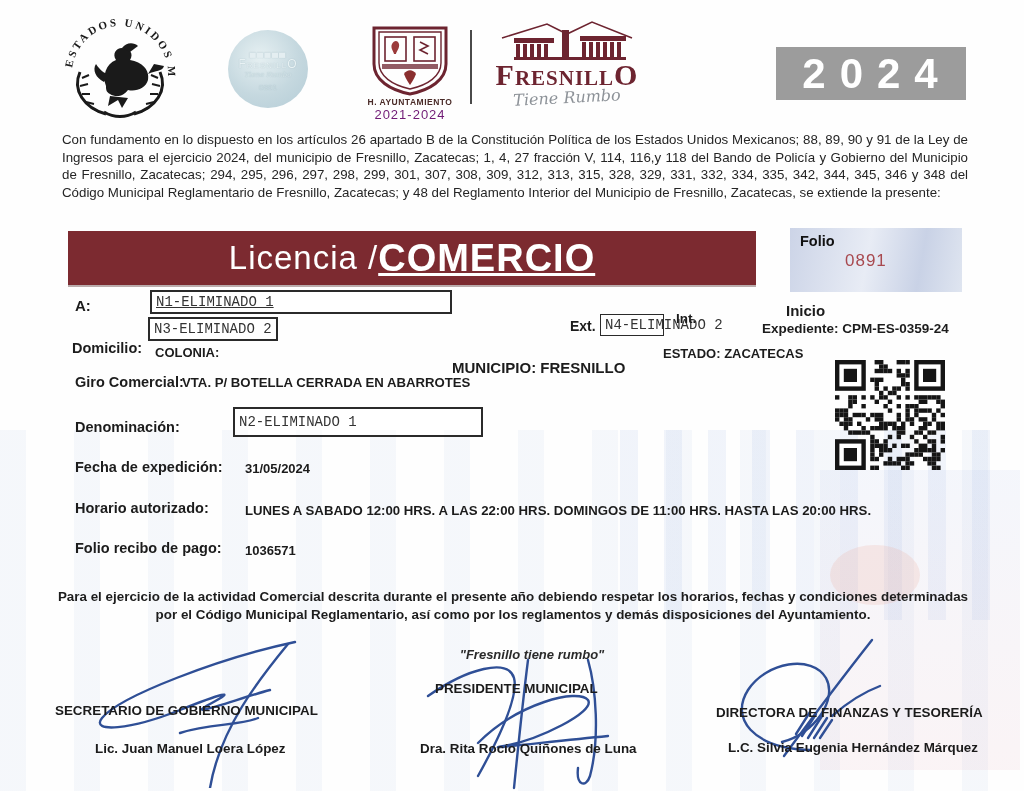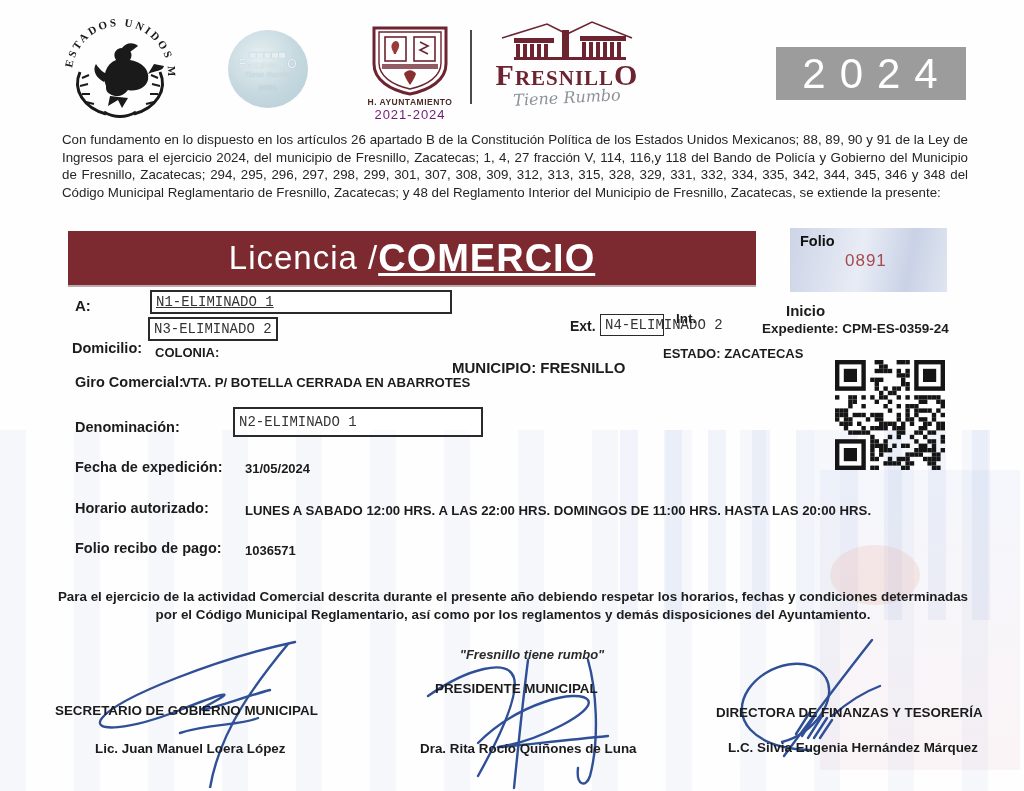--- a/index.html
+++ b/index.html
@@ -48,39 +48,39 @@
   .flogo .f-name {
     font-family:"Liberation Serif", serif; font-variant:small-caps; font-weight:bold;
     font-size:30px; color:#6d2430; letter-spacing:1px; line-height:30px;
   }
   .flogo .f-tag {
     font-family:"DejaVu Serif", serif; font-style:italic; font-size:16px; color:#8d9298;
     transform:rotate(-3deg); margin-top:-2px;
   }
   .year-badge {
     position:absolute; left:776px; top:47px; width:190px; height:53px; background:#9c9c9c;
-    color:#fff; font-weight:normal; font-size:42px; letter-spacing:14px;
+    color:#fff; font-weight:bold; font-size:42px; letter-spacing:14px;
     display:flex; align-items:center; justify-content:center; padding-left:12px;
   }
 
   .legal {
     position:absolute; left:62px; top:131px; width:906px;
     font-size:13.3px; line-height:17.6px; color:#252525; text-align:justify;
   }
 
   .title-banner {
     position:absolute; left:68px; top:231px; width:688px; height:54px; background:#7c2a30;
     display:flex; align-items:center; justify-content:center; color:#fff;
     box-shadow:0 2px 0 rgba(60,20,20,0.35);
   }
   .title-banner .t-reg { font-size:33px; font-weight:500; letter-spacing:1px; }
   .title-banner .t-bold { font-size:38px; font-weight:bold; letter-spacing:1px;text-decoration:underline; }
 
   .folio-box {
-    position:absolute; left:790px; top:228px; width:157px; height:64px;
+    position:absolute; left:790px; top:228px; width:172px; height:64px;
     background:linear-gradient(100deg,#ccd4e7 0%, #e8ecf5 45%, #c9d2e6 75%, #dfe5f0 100%);
     padding:5px 10px;
   }
   .folio-box .f-label { font-size:14.5px; font-weight:bold; color:#111; }
   .folio-box .f-value { font-size:17px; color:#a8494f; margin:2px 0 0 45px; letter-spacing:1px; }
 
   .lbl { position:absolute; font-weight:bold; color:#1c1c1c; }
   .val-b { position:absolute; font-weight:bold; color:#1c1c1c; }
   .redact {
     position:absolute; font-family:"Liberation Mono", monospace; font-size:14px; color:#333;

